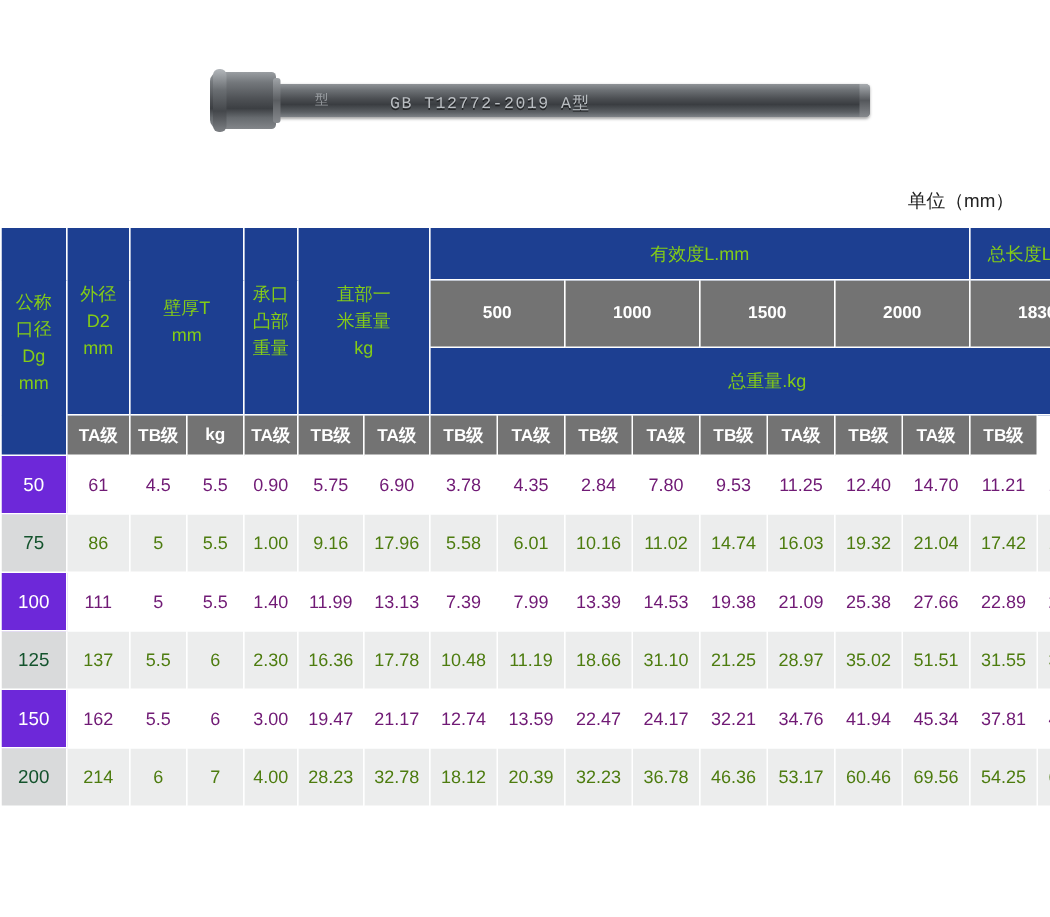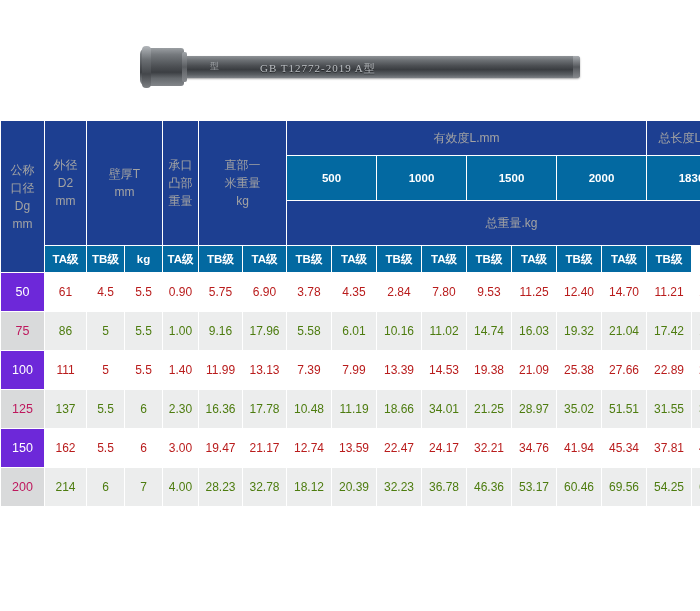--- a/index.html
+++ b/index.html
@@ -86,21 +86,21 @@
     background: linear-gradient(to bottom,#a0a4a8,#5a5d61,#878a8e);
   }
   .pipe-text {
     position: absolute;
     left: 120px;
     top: 13px;
     font-size: 11px;
     letter-spacing: 1px;
     color: #cfd3d7;
     opacity: 0.85;
-    font-family: Liberation Serif, serif;
+    font-family: Liberation Mono, monospace;
     text-shadow: 0 1px 0 rgba(0,0,0,0.6);
   }
   .pipe-mark {
     position: absolute;
     left: 70px;
     top: 12px;
     font-size: 9px;
     color: #b9bdc1;
     opacity: 0.7;
   }
@@ -123,52 +123,52 @@
   }
   table.spec th, table.spec td {
     border: 1px solid #ffffff;
     text-align: center;
     vertical-align: middle;
     padding: 0;
   }
   .hdr {
     background: #1e3a8f;
     background: #1d3f91;
-    color: #a3a3a3;
+    color: #84cc16;
     font-weight: normal;
     line-height: 1.35;
     font-size: 12px;
   }
   .hdr-sub {
-    background: #0369a1;
+    background: #737373;
     color: #ffffff;
     font-size: 11.5px;
     height: 26px;
   }
   .cell-white {
     background: #ffffff;
-    color: #b91c1c;
+    color: #701a75;
     height: 38px;
     font-size: 12px;
   }
   .cell-grey {
     background: #eceded;
     color: #4d7c0f;
     height: 38px;
     font-size: 12px;
   }
   .dg-red {
     background: #6d28d9;
     color: #ffffff;
     font-size: 12.5px;
     height: 38px;
   }
   .dg-grey {
     background: #d9dadb;
-    color: #be185d;
+    color: #14532d;
     font-size: 12.5px;
     height: 38px;
   }
   .vert-label {
     line-height: 1.5;
   }
 </style>
 </head>
 <body>
 
@@ -178,20 +178,21 @@
     <div class="pipe-wrap">
       <div class="pipe-body"></div>
       <div class="pipe-socket"></div>
       <div class="pipe-lip"></div>
       <div class="pipe-ring"></div>
       <div class="pipe-mark">型</div>
       <div class="pipe-text">GB T12772-2019 A型</div>
     </div>
   </div>
 
+  <div class="unit-line">单位（mm）</div>
 
   <table class="spec">
     <colgroup>
       <col style="width:44px">
       <col style="width:42px">
       <col style="width:38px">
       <col style="width:38px">
       <col style="width:36px">
       <col style="width:44px">
       <col style="width:44px">
@@ -330,21 +331,21 @@
         <td class="dg-grey">125</td>
         <td class="cell-grey">137</td>
         <td class="cell-grey">5.5</td>
         <td class="cell-grey">6</td>
         <td class="cell-grey">2.30</td>
         <td class="cell-grey">16.36</td>
         <td class="cell-grey">17.78</td>
         <td class="cell-grey">10.48</td>
         <td class="cell-grey">11.19</td>
         <td class="cell-grey">18.66</td>
-        <td class="cell-grey">34.01</td>
+        <td class="cell-grey">31.10</td>
         <td class="cell-grey">21.25</td>
         <td class="cell-grey">28.97</td>
         <td class="cell-grey">35.02</td>
         <td class="cell-grey">51.51</td>
         <td class="cell-grey">31.55</td>
         <td class="cell-grey">34.09</td>
       </tr>
 
       <tr>
         <td class="dg-red">150</td>

